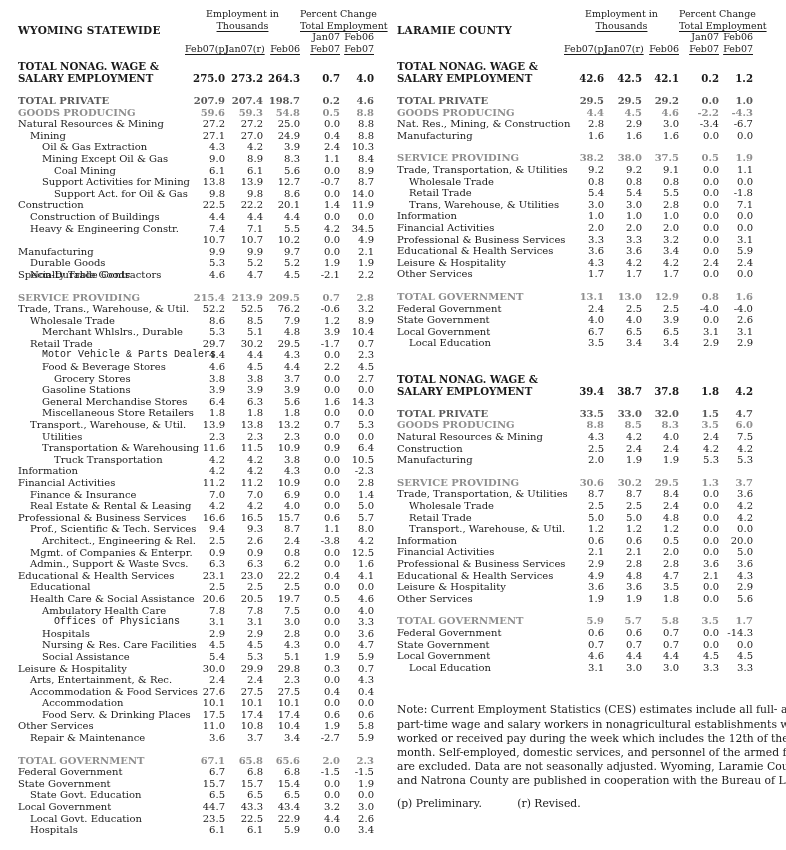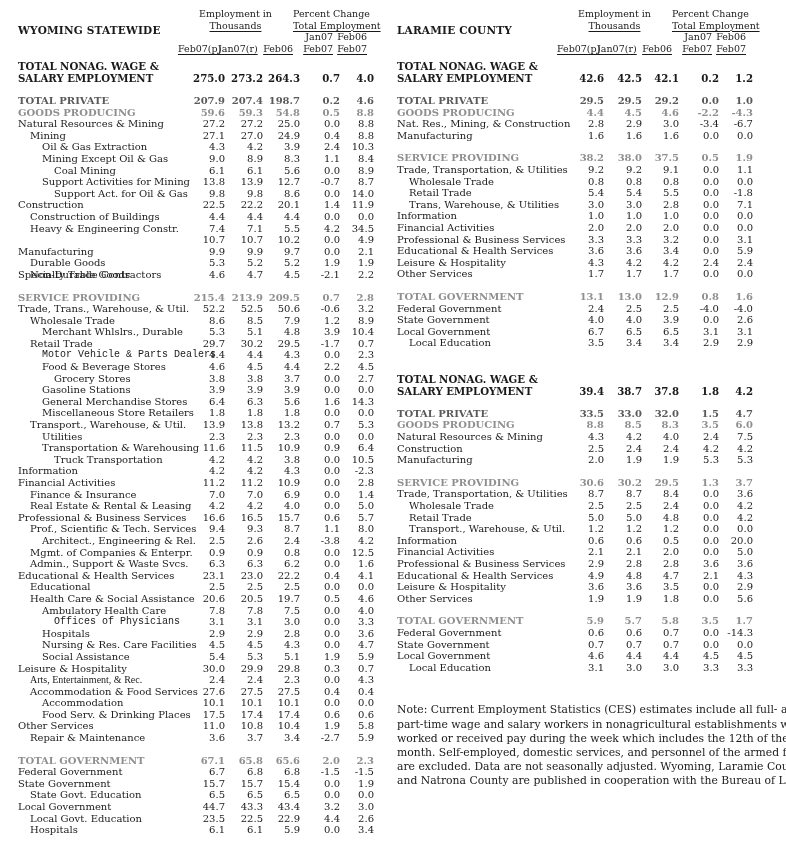--- a/index.html
+++ b/index.html
@@ -6,21 +6,21 @@
   body{width:786px;height:850px;overflow:hidden;
        font-family:"DejaVu Serif", serif;color:#1a1a1a;font-size:10px;}
   .page{position:relative;width:786px;height:850px;overflow:hidden;}
   .half{position:absolute;top:0;width:356px;padding-top:8px;}
   .half.left{left:18px;}
   .half.right{left:397px;}
 
   
   .hdr{position:relative;height:48px;margin-bottom:4px;font-size:9.5px;}
   .hdr-title{position:absolute;left:0;top:16px;font-weight:bold;font-size:10.5px;letter-spacing:.2px;white-space:nowrap;}
-  .hdr-cols{position:absolute;right:7px;top:0;width:189px;}
+  .hdr-cols{position:absolute;right:0;top:0;width:189px;}
   .hrow{display:flex;height:11.6px;line-height:11.6px;white-space:nowrap;}
   .g3{width:115px;text-align:center;}
   .g2{width:74px;text-align:center;}
   .u{text-decoration:underline;text-underline-offset:2px;}
   .c{text-align:right;display:inline-block;}
   .c0{width:40px}.c1{width:38px}.c2{width:37px}.c3{width:40px}.c4{width:34px}
 
   
   .row{display:flex;height:11.6px;line-height:11.6px;white-space:nowrap;}
   .row .lbl{flex:1;min-width:0;}
@@ -220,21 +220,21 @@
           <span class="c c0">215.4</span>
           <span class="c c1">213.9</span>
           <span class="c c2">209.5</span>
           <span class="c c3">0.7</span>
           <span class="c c4">2.8</span>
         </div>
         <div class="row">
           <span class="lbl" style="padding-left: 0px;">Trade, Trans., Warehouse, &amp; Util.</span>
           <span class="c c0">52.2</span>
           <span class="c c1">52.5</span>
-          <span class="c c2">50.6</span>
+          <span class="c c2">76.2</span>
           <span class="c c3">-0.6</span>
           <span class="c c4">3.2</span>
         </div>
         <div class="row">
           <span class="lbl" style="padding-left: 12px;">Wholesale Trade</span>
           <span class="c c0">8.6</span>
           <span class="c c1">8.5</span>
           <span class="c c2">7.9</span>
           <span class="c c3">1.2</span>
           <span class="c c4">8.9</span>
@@ -473,21 +473,21 @@
         </div>
         <div class="row">
           <span class="lbl" style="padding-left: 0px;">Leisure &amp; Hospitality</span>
           <span class="c c0">30.0</span>
           <span class="c c1">29.9</span>
           <span class="c c2">29.8</span>
           <span class="c c3">0.3</span>
           <span class="c c4">0.7</span>
         </div>
         <div class="row">
-          <span class="lbl" style="padding-left: 12px; font-family: Liberation Serif, serif;">Arts, Entertainment, &amp; Rec.</span>
+          <span class="lbl" style="padding-left: 12px;">Arts, Entertainment, &amp; Rec.</span>
           <span class="c c0">2.4</span>
           <span class="c c1">2.4</span>
           <span class="c c2">2.3</span>
           <span class="c c3">0.0</span>
           <span class="c c4">4.3</span>
         </div>
         <div class="row">
           <span class="lbl" style="padding-left: 12px;">Accommodation &amp; Food Services</span>
           <span class="c c0">27.6</span>
           <span class="c c1">27.5</span>
@@ -984,15 +984,19 @@
       </div>
 
     <div class="note">
       <div>Note: Current Employment Statistics (CES) estimates include all full- and</div>
       <div>part-time wage and salary workers in nonagricultural establishments who</div>
       <div>worked or received pay during the week which includes the 12th of the</div>
       <div>month. Self-employed, domestic services, and personnel of the armed forces</div>
       <div>are excluded. Data are not seasonally adjusted. Wyoming, Laramie County,</div>
       <div>and Natrona County are published in cooperation with the Bureau of Labor</div>
     </div>
+    <div class="foot">
+      <span>(p) Preliminary.</span>
+      <span class="fr">(r) Revised.</span>
+    </div>
   </div>
 
 </div>
 
 </body></html>

